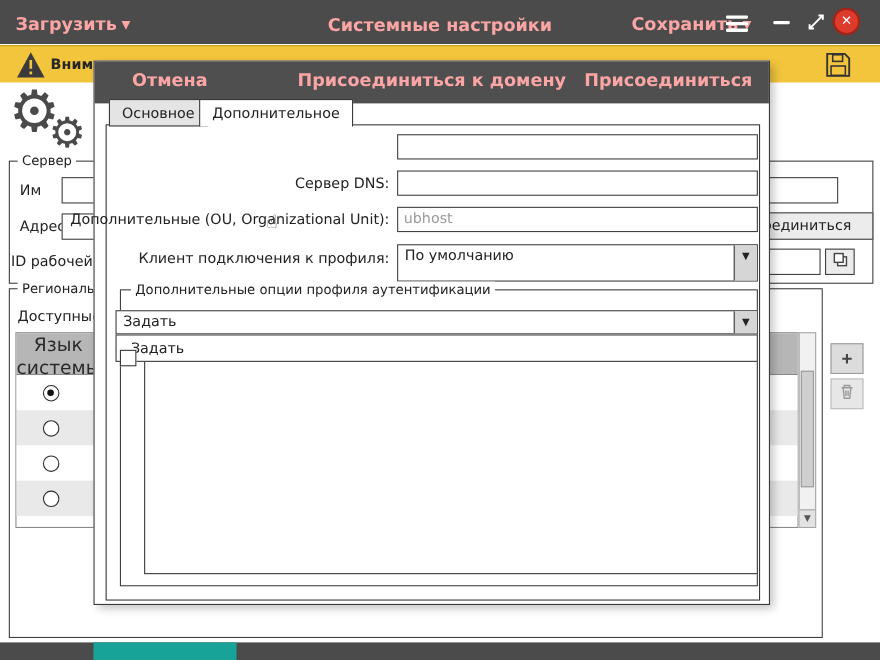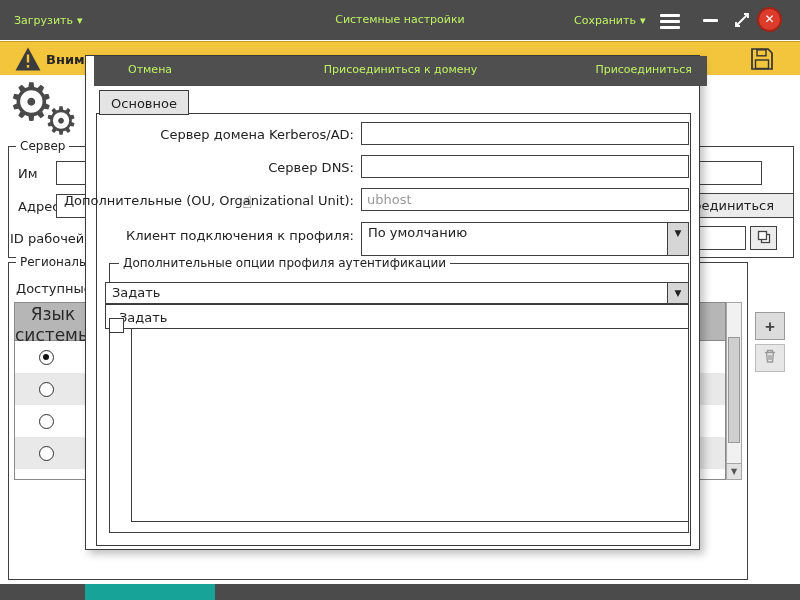--- a/index.html
+++ b/index.html
@@ -1,21 +1,21 @@
 <!DOCTYPE html>
 <html><head>
 <meta charset="utf-8">
 <style>
   *{margin:0;padding:0;box-sizing:border-box}
   html,body{width:800px;height:600px}
   body{position:relative;overflow:hidden;background:#fff;font-family:"DejaVu Sans",sans-serif;color:#222;font-size:13px}
   .abs{position:absolute}
   
   .topbar{left:0;top:0;width:800px;height:40px;background:#4b4b4b;z-index:20}
-  .tbtext{color:#bef264;font-weight:normal;font-size:11px;white-space:nowrap}
+  .tbtext{color:#fca5a5;font-weight:bold;font-size:16px;white-space:nowrap}
   .bars span{display:block;width:20px;height:3px;background:#fff;margin:3px 0;border-radius:1px}
   .minbar{width:15px;height:3px;background:#fff;border-radius:1px}
   .close-btn{width:25px;height:25px;border-radius:50%;background:#dd3b2b;border:2px solid #a02417;color:#fff;text-align:center;line-height:20px;font-size:12px;font-weight:bold}
   
   .ybar{left:0;top:41px;width:800px;height:34px;background:#f2c53d;border-top:1px solid #c79c1f;z-index:1}
   .ytext{color:#262626;font-weight:bold;font-size:13px}
   
   .fs{border:1.5px solid #404040}
   .legend{background:#fff;padding:0 4px;font-size:12px;white-space:nowrap}
   .lbl{font-size:13px;white-space:nowrap}
@@ -37,21 +37,21 @@
   .vscroll{left:726px;top:302px;width:16px;height:178px;background:#f1f1f1;border:1px solid #a5a5a5}
   .vthumb{position:absolute;left:1px;right:1px;top:34px;height:106px;background:#cfcfcf;border:1px solid #999}
   .vdown{position:absolute;left:0;right:0;bottom:0;height:16px;background:#e2e2e2;border-top:1px solid #a5a5a5;text-align:center;font-size:8px;line-height:15px;color:#555}
   .sidebtn{width:30px;height:28px;background:#dcdcdc;border:1.5px solid #9b9b9b;text-align:center;color:#444;font-weight:bold;font-size:17px;line-height:25px}
   .sidebtn.dis{background:#e7e7e7;border-color:#bdbdbd;color:#aaa}
   
   .botbar{left:0;top:584px;width:800px;height:16px;background:#4b4b4b}
   .teal{left:85px;top:584px;width:130px;height:16px;background:#17a398}
   
   .dlg{left:85px;top:55px;width:615px;height:495px;background:#fff;border:1.5px solid #3a3a3a;box-shadow:4px 4px 8px rgba(0,0,0,.25);z-index:10}
-  .dlg-header{left:8px;top:0;width:100%;height:30px;background:#4f4f4f}
+  .dlg-header{left:0;top:0;width:100%;height:38px;background:#4f4f4f}
   .tab{position:absolute;top:34px;height:24.5px;line-height:21px;border:1.5px solid #3a3a3a;font-size:13px;padding:2px 11px 0;background:#e4e4e4;z-index:1;white-space:nowrap}
   .tab.active{background:#fff;border-bottom:none;z-index:3}
   .panel{left:10px;top:57px;width:595px;height:433px;border:1.5px solid #3a3a3a;background:#fff;z-index:0}
   .rlabel{position:absolute;right:345px;font-size:13px;white-space:nowrap}
   .pointer{font-size:17px;color:#333;z-index:6}
   .ddrow{line-height:25px;padding-left:13px;font-size:13px;white-space:nowrap}
 </style>
 </head>
 <body>
 
@@ -170,24 +170,24 @@
 <div class="abs teal"></div>
 
 <div class="abs dlg">
   <div class="abs dlg-header">
     <span class="abs tbtext" style="left:34px;top:7px">Отмена</span>
     <span class="abs tbtext" style="left:0;right:0;top:7px;text-align:center">Присоединиться к домену</span>
     <span class="abs tbtext" style="right:15px;top:7px">Присоединиться</span>
   </div>
 
   <div class="tab" style="left:13px">Основное</div>
+  <div class="tab active" style="left:95px">Дополнительное</div>
 
   <div class="abs panel"></div>
 
-  <span class="rlabel" style="top:71px">Сервер домена Kerberos/AD:</span>
   <input class="abs inp" style="left: 275px; top: 66px; width: 328px; height: 23px;" value="">
 
   <span class="rlabel" style="top:104px">Сервер DNS:</span>
   <input class="abs inp" style="left: 275px; top: 99px; width: 328px; height: 23px;" value="">
 
   <span class="rlabel" style="top:137px">Дополнительные (OU, Organizational Unit):</span>
   <input class="abs inp" style="left: 275px; top: 132px; width: 328px; height: 23px;" placeholder="ubhost">
 
   <span class="abs pointer" style="left:156px;top:136px">☝</span>
 

